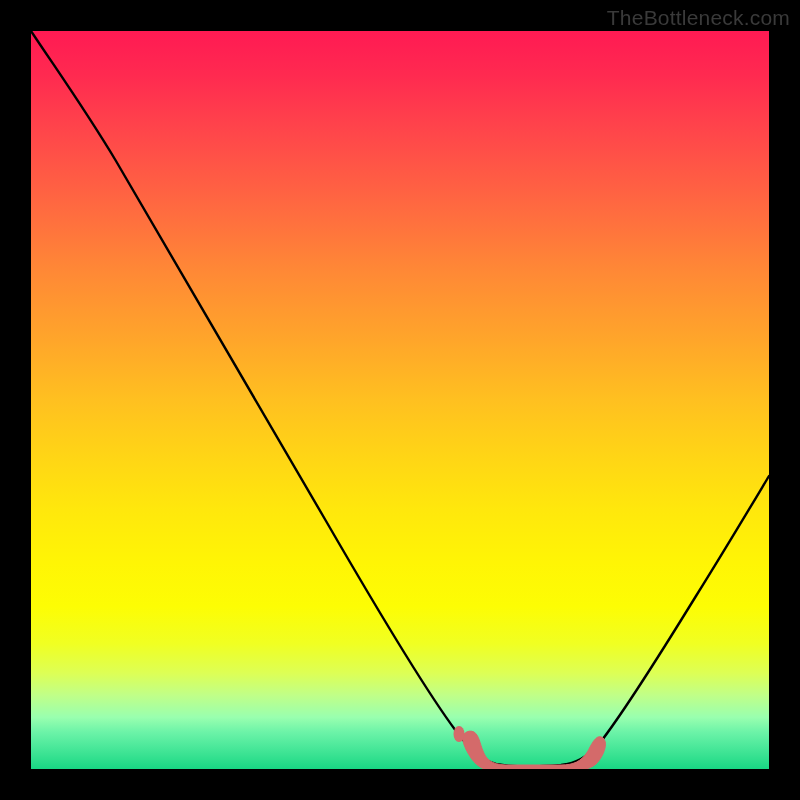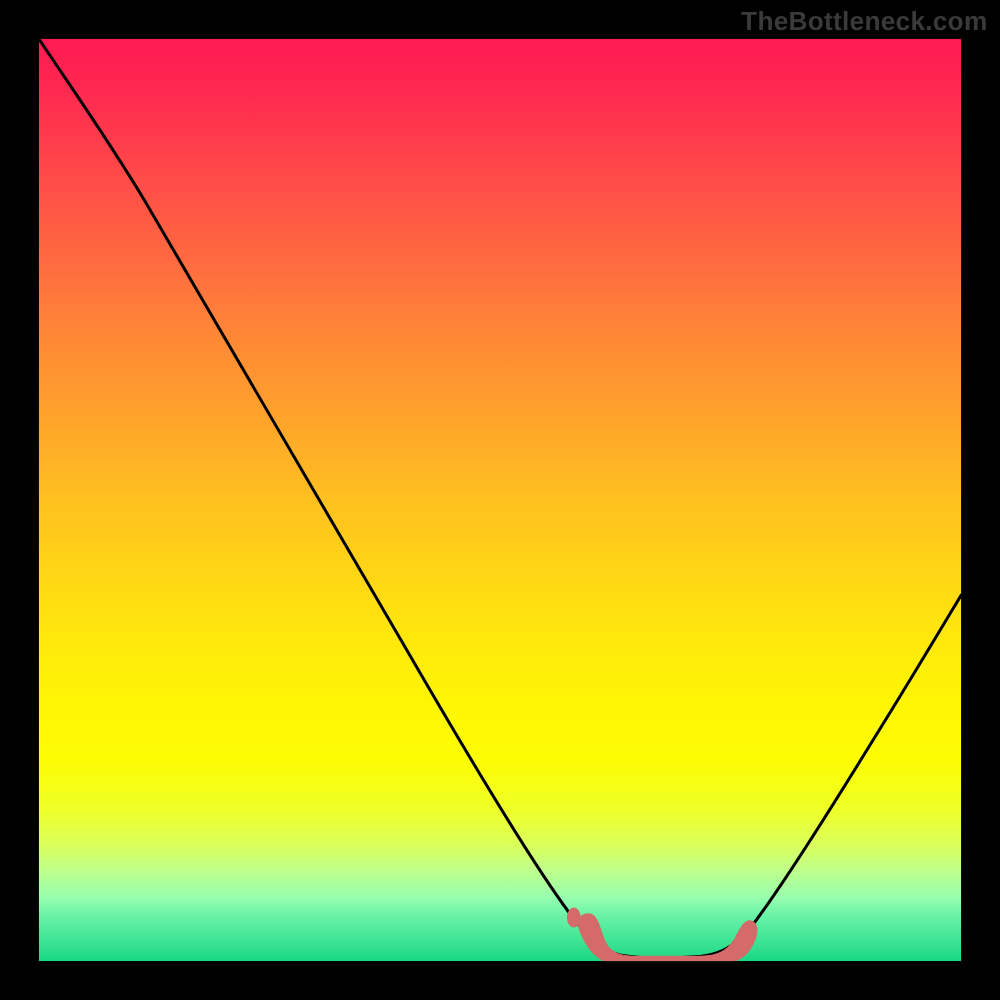--- a/index.html
+++ b/index.html
@@ -16,21 +16,21 @@
     width: 800px;
     height: 800px;
     background: #000;
   }
   .watermark {
     position: absolute;
     top: 6px;
     right: 10px;
     color: #3a3a3a;
     font-size: 21px;
-    font-weight: bold;
+    font-weight: normal;
     letter-spacing: 0.2px;
     z-index: 10;
   }
   .plot-area {
     position: absolute;
     left: 31px;
     top: 31px;
     width: 738px;
     height: 738px;
     overflow: hidden;

